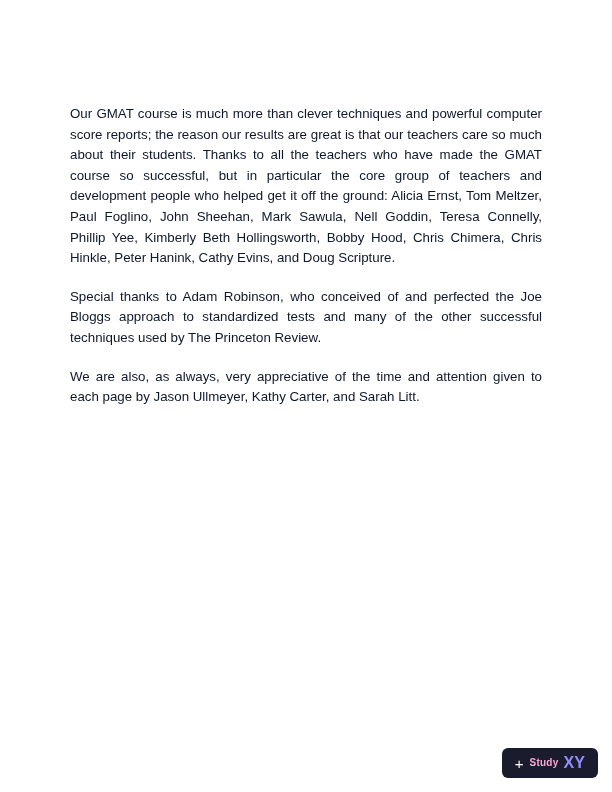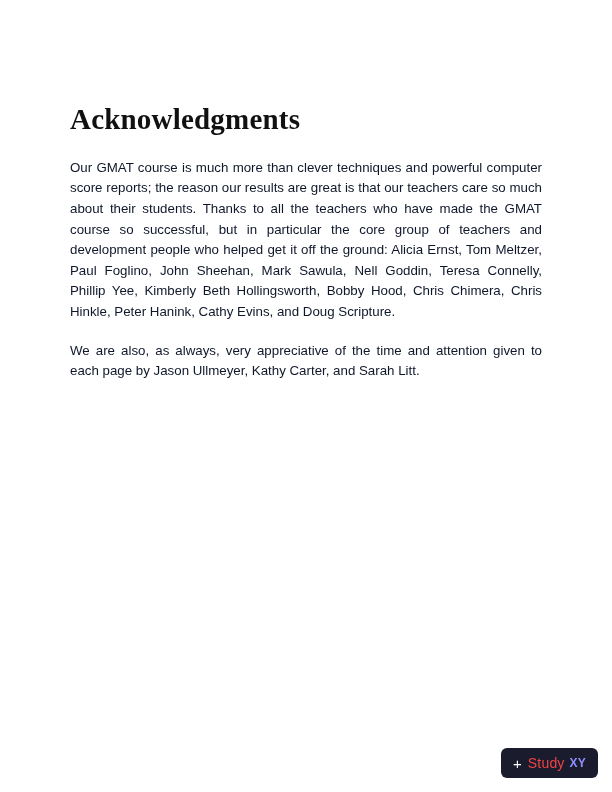--- a/index.html
+++ b/index.html
@@ -65,43 +65,43 @@
     box-sizing: border-box;
   }
   .watermark .plus {
     color: #ffffff;
     font-size: 15px;
     line-height: 1;
     font-weight: 400;
     margin-right: 1px;
   }
   .watermark .brand {
-    color: #ef4444;
-    font-size: 14px;
-    font-weight: 400;
+    color: #f9a8d4;
+    font-size: 10px;
+    font-weight: 700;
     letter-spacing: 0.2px;
     line-height: 1;
   }
   .watermark .brand-accent {
     color: #8f8fff;
-    font-size: 12px;
+    font-size: 16px;
     font-weight: 700;
     letter-spacing: 0.2px;
     line-height: 1;
   }
 </style>
 </head>
 <body>
 
 <div class="page">
 
   <div class="content">
-    <h1 class="doc-title">Acknowledgments</h1>
 
     <p class="para">Our GMAT course is much more than clever techniques and powerful computer score reports; the reason our results are great is that our teachers care so much about their students. Thanks to all the teachers who have made the GMAT course so successful, but in particular the core group of teachers and development people who helped get it off the ground: Alicia Ernst, Tom Meltzer, Paul Foglino, John Sheehan, Mark Sawula, Nell Goddin, Teresa Connelly, Phillip Yee, Kimberly Beth Hollingsworth, Bobby Hood, Chris Chimera, Chris Hinkle, Peter Hanink, Cathy Evins, and Doug Scripture.</p>
+    <p class="para">Special thanks to Adam Robinson, who conceived of and perfected the Joe Bloggs approach to standardized tests and many of the other successful techniques used by The Princeton Review.</p>
     <p class="para">We are also, as always, very appreciative of the time and attention given to each page by Jason Ullmeyer, Kathy Carter, and Sarah Litt.</p>
   </div>
 
   <div class="watermark">
     <span class="plus">+</span>
     <span class="brand">Study</span>
       <span class="brand-accent">XY</span>
   </div>
 
 </div>

